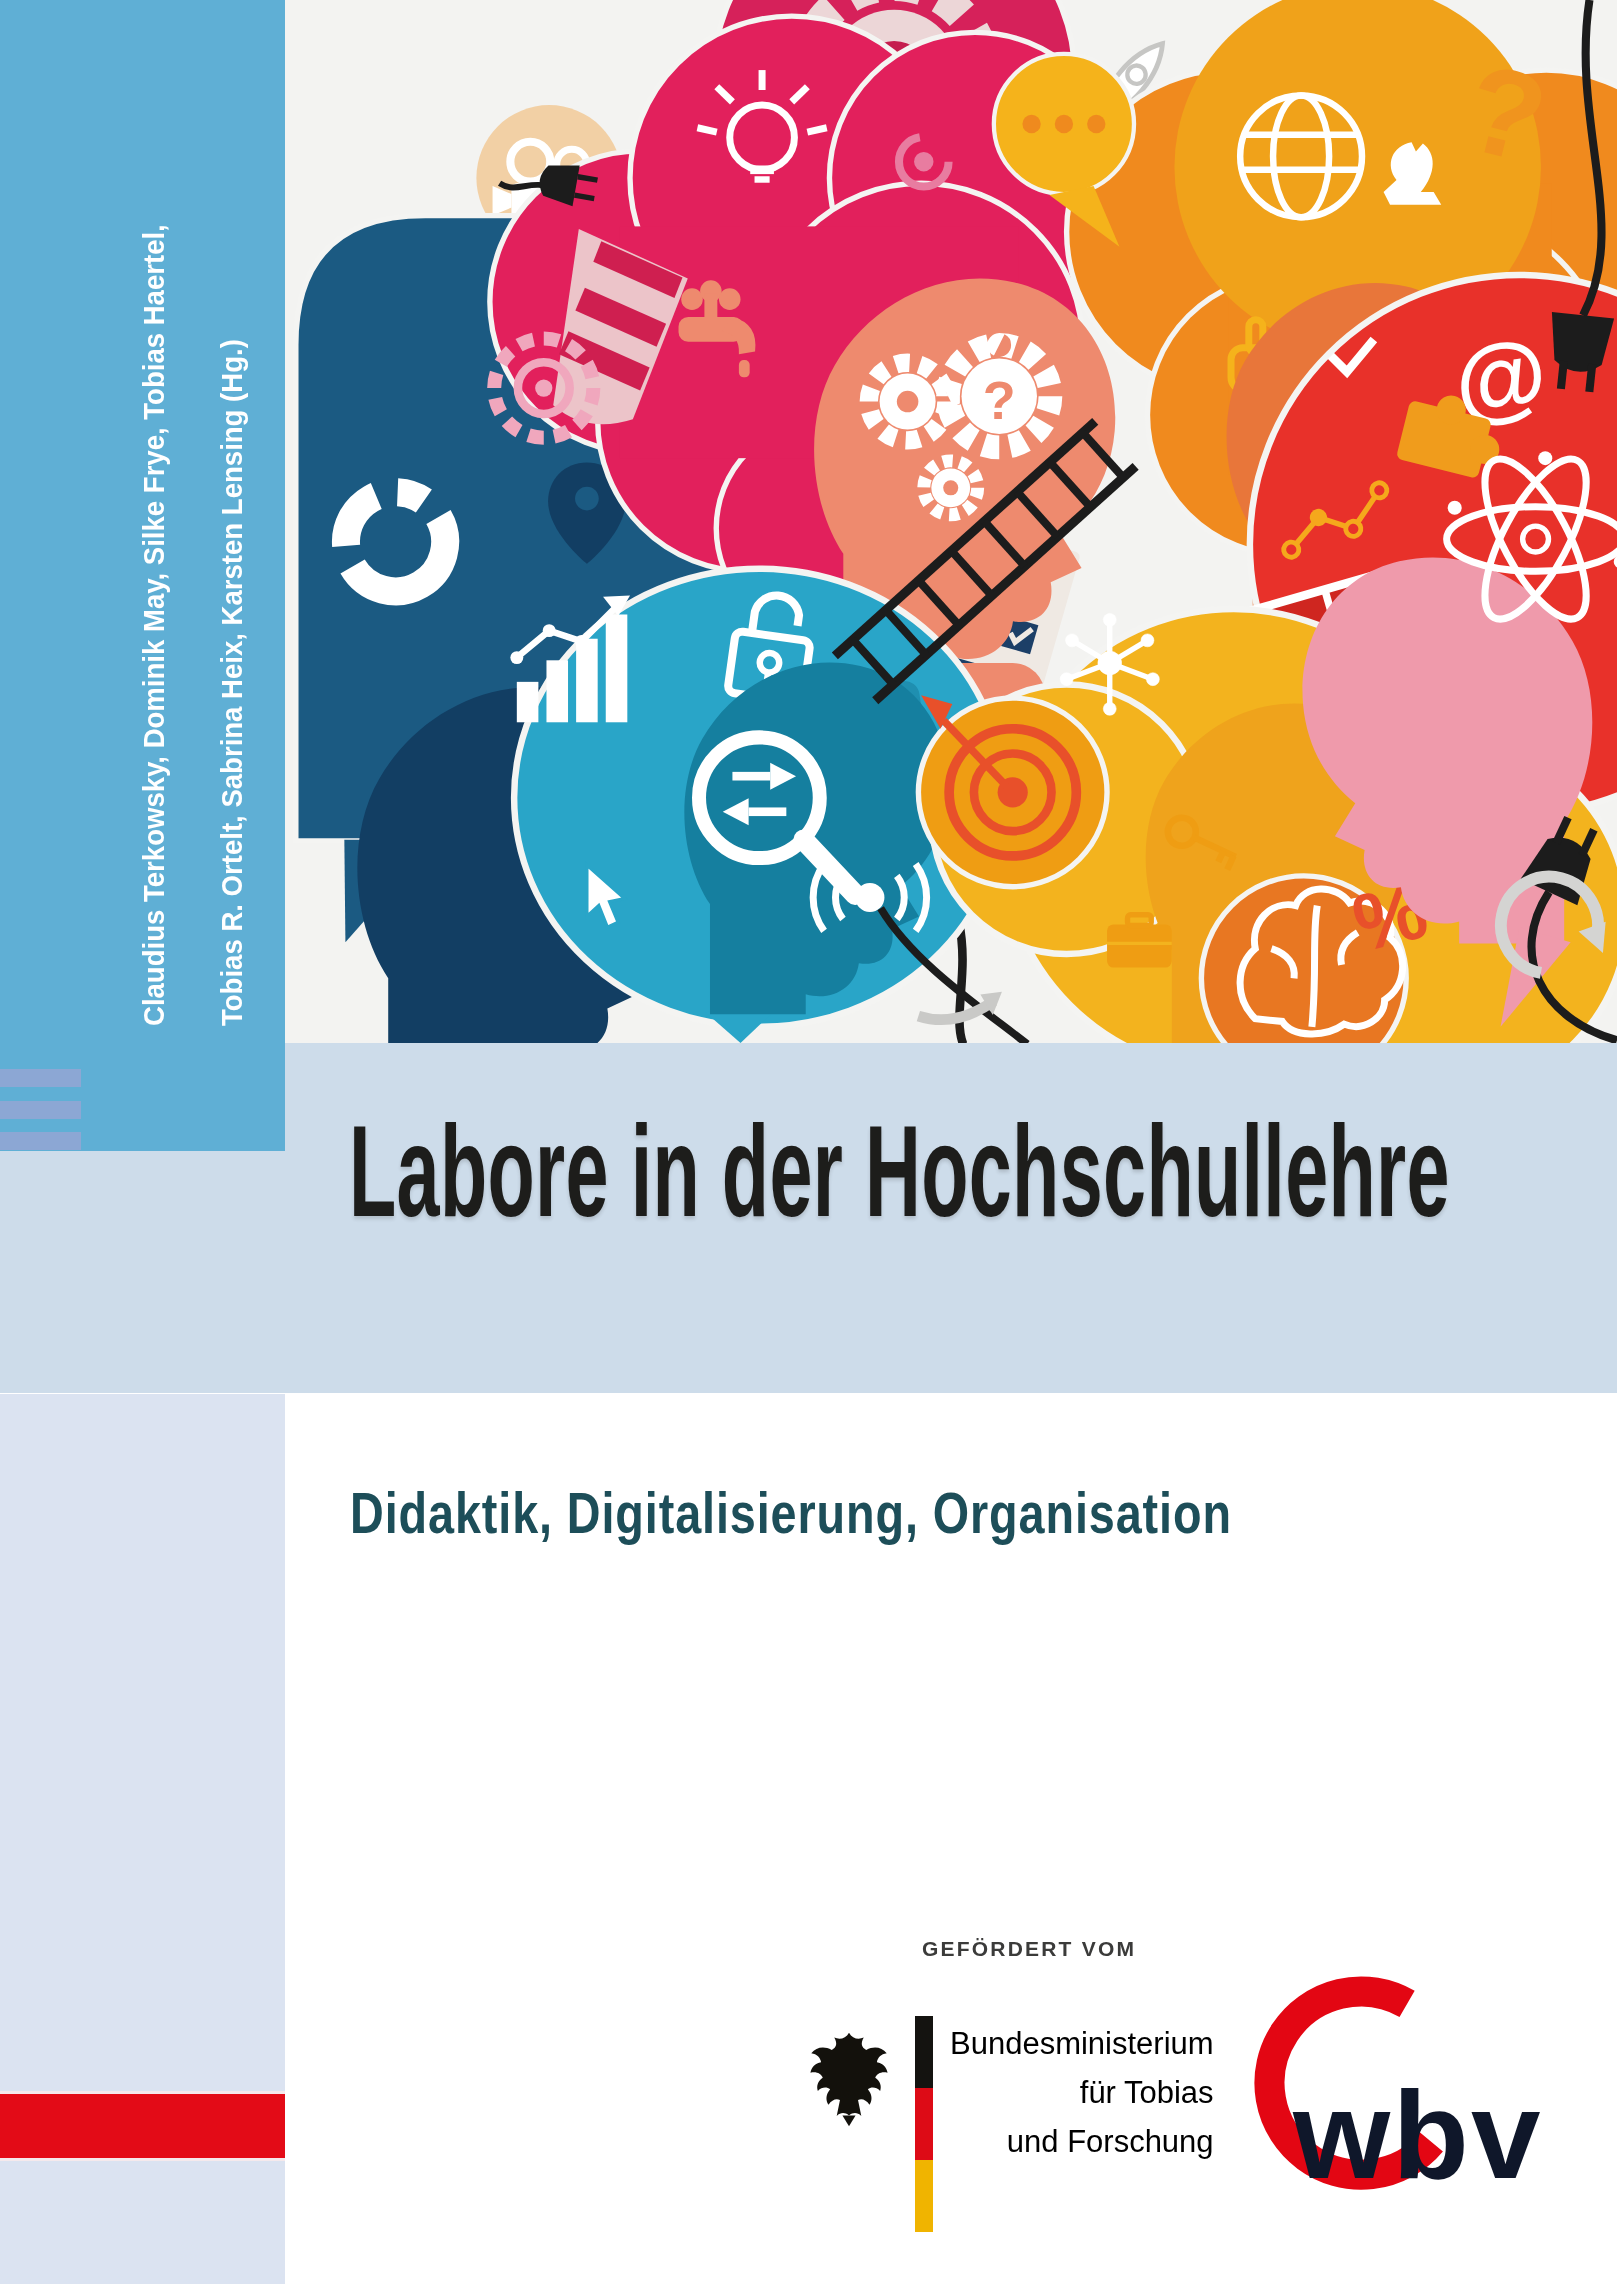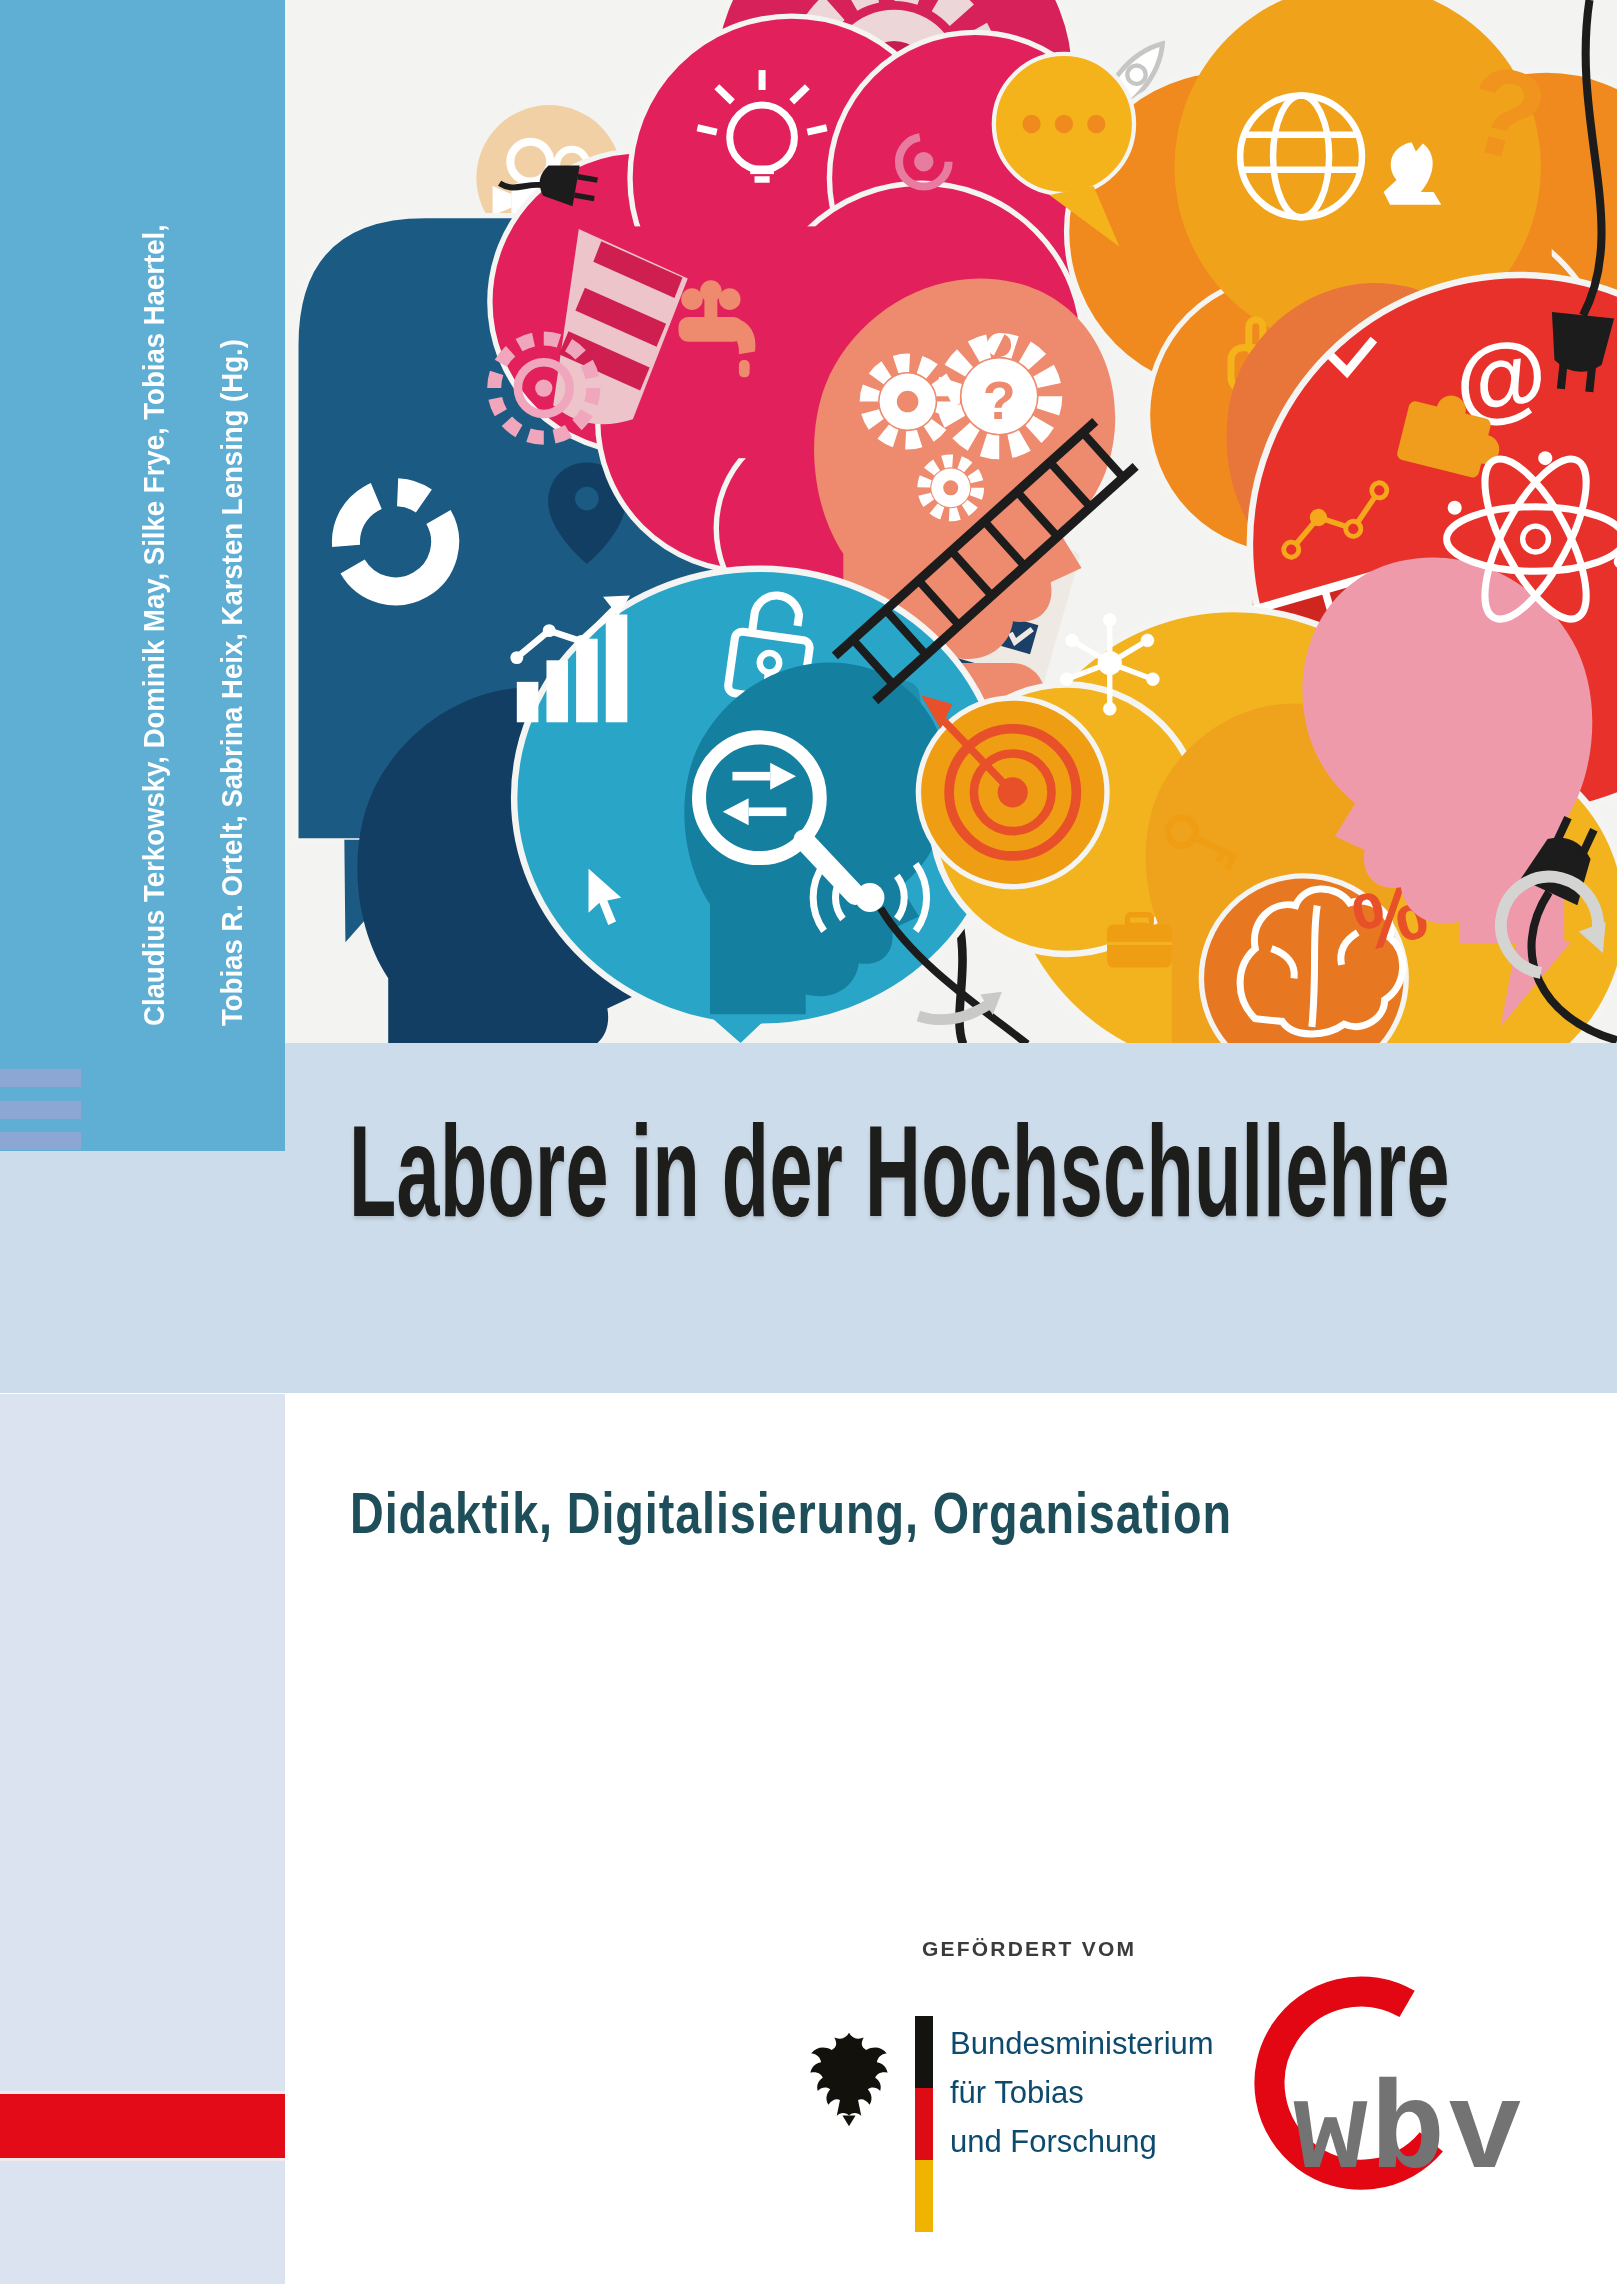--- a/index.html
+++ b/index.html
@@ -19,27 +19,27 @@
   .editors-line{top:1026px;transform-origin:0 0;transform:rotate(-90deg) scaleX(0.95);
      white-space:nowrap;color:#fff;font-weight:700;font-size:29px;line-height:36px;}
   .line1{left:136px;} .line2{left:214px;}
   .title{left:349px;top:1097px;transform-origin:0 0;transform:scaleX(0.60);
      white-space:nowrap;font-weight:700;font-size:129px;line-height:1.15;color:#1d1d1b;
      letter-spacing:0.5px;text-shadow:0 3.2px 4.9px rgba(40,40,40,0.16);}
   .subtitle{left:350px;top:1480px;transform-origin:0 0;transform:scaleX(0.82);
      white-space:nowrap;font-weight:700;font-size:57px;color:#1d4e59;letter-spacing:1.1px;}
   .funding-caption{left:922px;top:1937px;font-size:21px;font-weight:700;
      letter-spacing:2.2px;color:#3b3b3a;text-align:center;}
-  .ministry{left:950px;top:2019px;font-size:31px;line-height:49px;color:#0c4a6e;}
+  .ministry{left:950px;top:2019px;font-size:31px;line-height:49px;color:#000000;text-align:right;}
   .flag{left:915px;top:2016px;width:18px;height:216px;}
   .flag div{width:18px;}
   .flag .fb{height:72px;background:#141310;} .flag .fr{height:72px;background:#dd0b16;}
   .flag .fg{height:72px;background:#f0b400;}
-  .wbv-text{left:1293px;top:2072px;font-family:Liberation Mono, monospace;font-weight:700;
-     font-size:125px;color:#737373;letter-spacing:2.2px;line-height:1;}
+  .wbv-text{left:1293px;top:2072px;font-family:Liberation Sans, sans-serif;font-weight:700;
+     font-size:125px;color:#0f172a;letter-spacing:2.2px;line-height:1;}
   svg{display:block;}
   .illustration svg{font-family:"Liberation Sans",sans-serif;}
 </style>
 </head>
 <body>
 
 <div class="page">
 
   <div class="abs title-band"></div>
 

